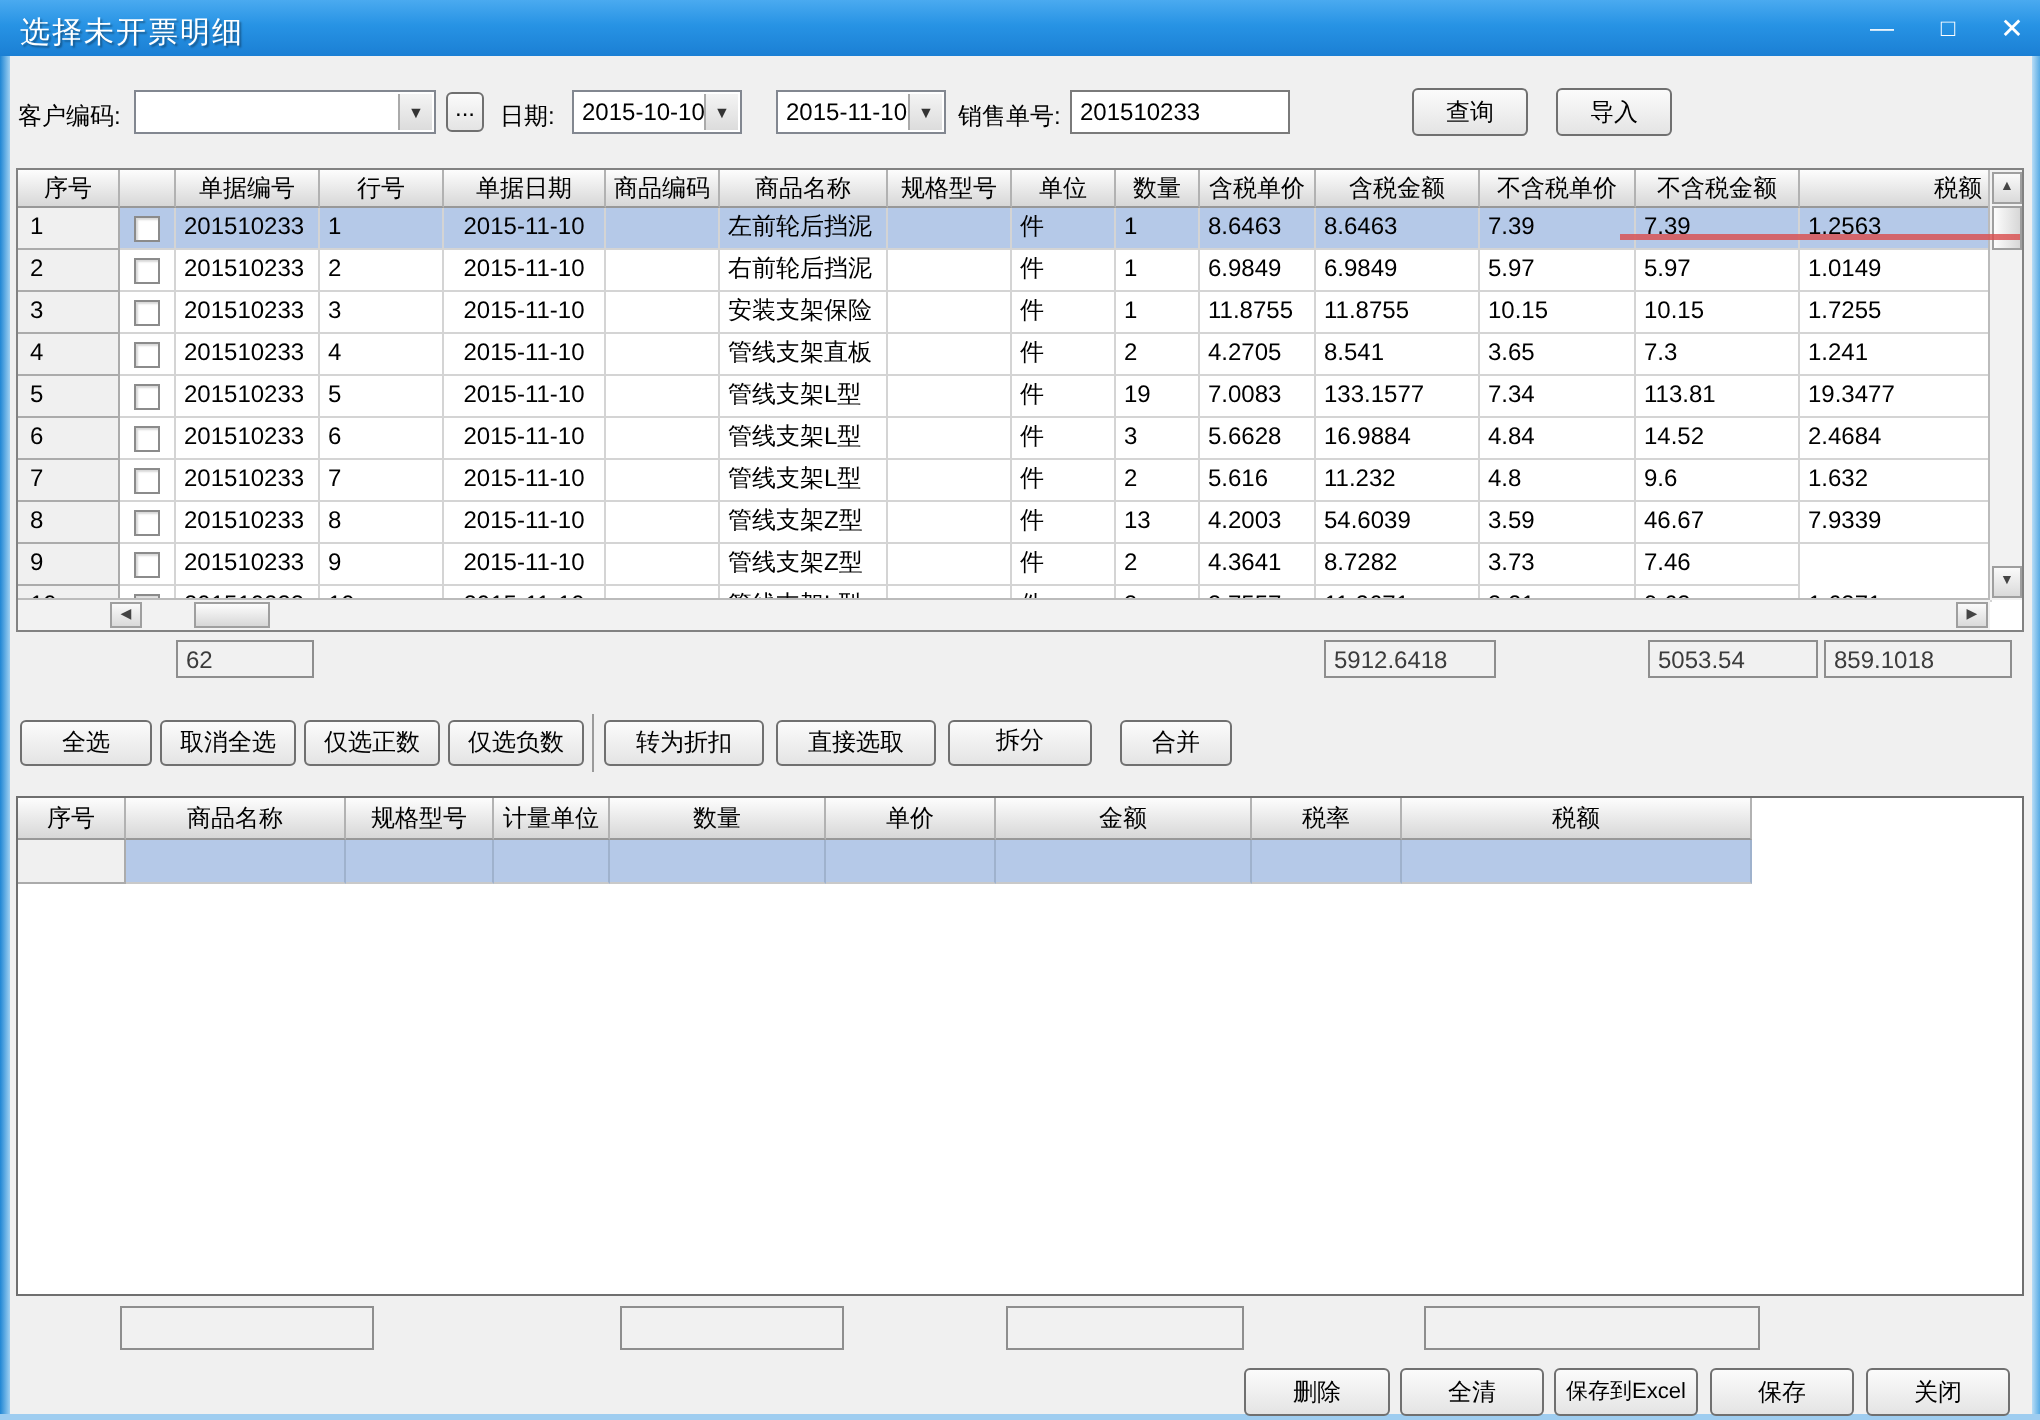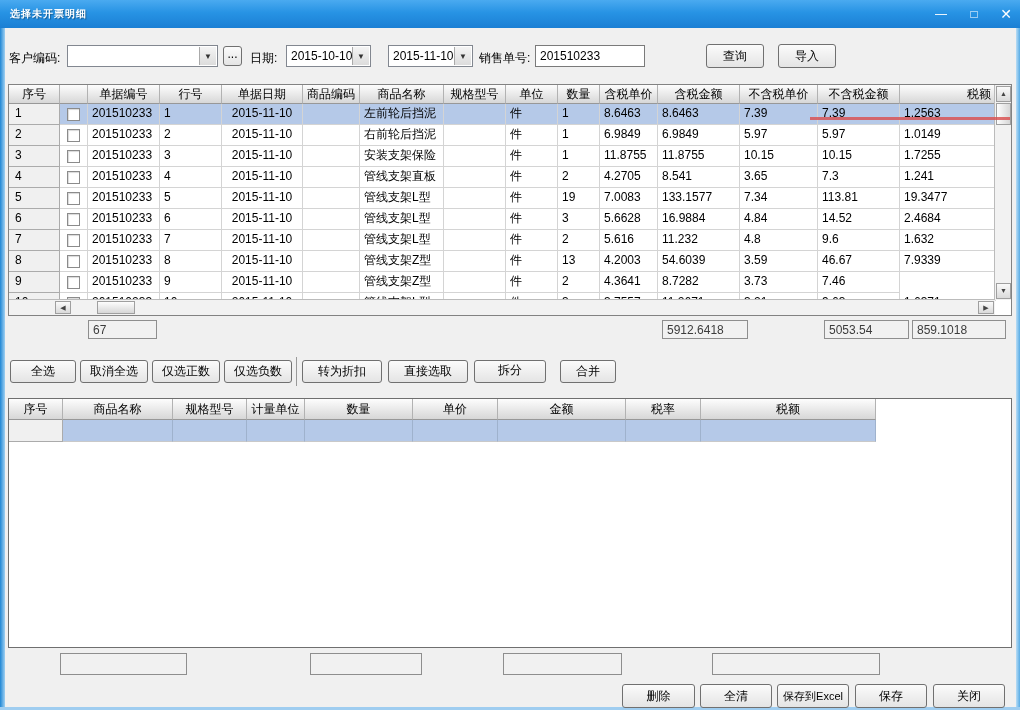--- a/index.html
+++ b/index.html
@@ -2,21 +2,21 @@
 <html><head>
 <meta charset="utf-8">
 <style>
   * { margin:0; padding:0; box-sizing:border-box; }
   html,body { width:1020px; height:710px; font-family:"Liberation Sans","DejaVu Sans",sans-serif; }
   .window { position:relative; width:1020px; height:710px; background:#f0f0f0; overflow:hidden; }
 
   
   .titlebar { position:absolute; left:0; top:0; width:1020px; height:28px;
     background:linear-gradient(180deg,#4aaaf0 0%,#2793e4 45%,#1b7fd4 100%); }
-  .title { position:absolute; left:10px; top:7px; color:#fff; font-size:10px; font-weight:bold;
+  .title { position:absolute; left:10px; top:7px; color:#fff; font-size:15px; font-weight:normal;
     text-shadow:1px 1px 1px rgba(0,0,0,.35); letter-spacing:1px; }
   .wbtn { position:absolute; top:6px; width:22px; height:17px; color:#fff; font-size:12px;
     text-align:center; line-height:16px; cursor:default; }
   .wbtn.close { font-size:14px; font-weight:bold; }
 
   
   .bL { position:absolute; left:0; top:28px; width:5px; height:682px; background:linear-gradient(90deg,#1f86d4,#9fd0f2); }
   .bR { position:absolute; right:0; top:28px; width:4px; height:682px; background:linear-gradient(270deg,#58abe4,#b9ddf6); }
   .bB { position:absolute; left:0; bottom:0; width:1020px; height:3px; background:#9fcdf0; }
 
@@ -341,21 +341,21 @@
       <div class="vthumb"></div>
       <div class="sbtn" style="bottom:1px;">▼</div>
     </div>
     <div class="hsb">
       <div class="hbtn" style="left:46px;">◀</div>
       <div class="hthumb"></div>
       <div class="hbtn" style="right:1px;">▶</div>
     </div>
   </div>
 
-  <div class="sumbox" style="left:88px; top:320px; width:69px;">67</div>
+  <div class="sumbox" style="left:88px; top:320px; width:69px;">62</div>
   <div class="sumbox" style="left:662px; top:320px; width:86px;">5912.6418</div>
   <div class="sumbox" style="left:824px; top:320px; width:85px;">5053.54</div>
   <div class="sumbox" style="left:912px; top:320px; width:94px;">859.1018</div>
 
   <div class="btn" style="left:10px;  top:360px; width:66px; height:23px; line-height:21px;">全选</div>
   <div class="btn" style="left:80px;  top:360px; width:68px; height:23px; line-height:21px;">取消全选</div>
   <div class="btn" style="left:152px; top:360px; width:68px; height:23px; line-height:21px;">仅选正数</div>
   <div class="btn" style="left:224px; top:360px; width:68px; height:23px; line-height:21px;">仅选负数</div>
   <div class="divider" style="left:296px; top:357px; height:29px;"></div>
   <div class="btn" style="left:302px; top:360px; width:80px; height:23px; line-height:21px;">转为折扣</div>

